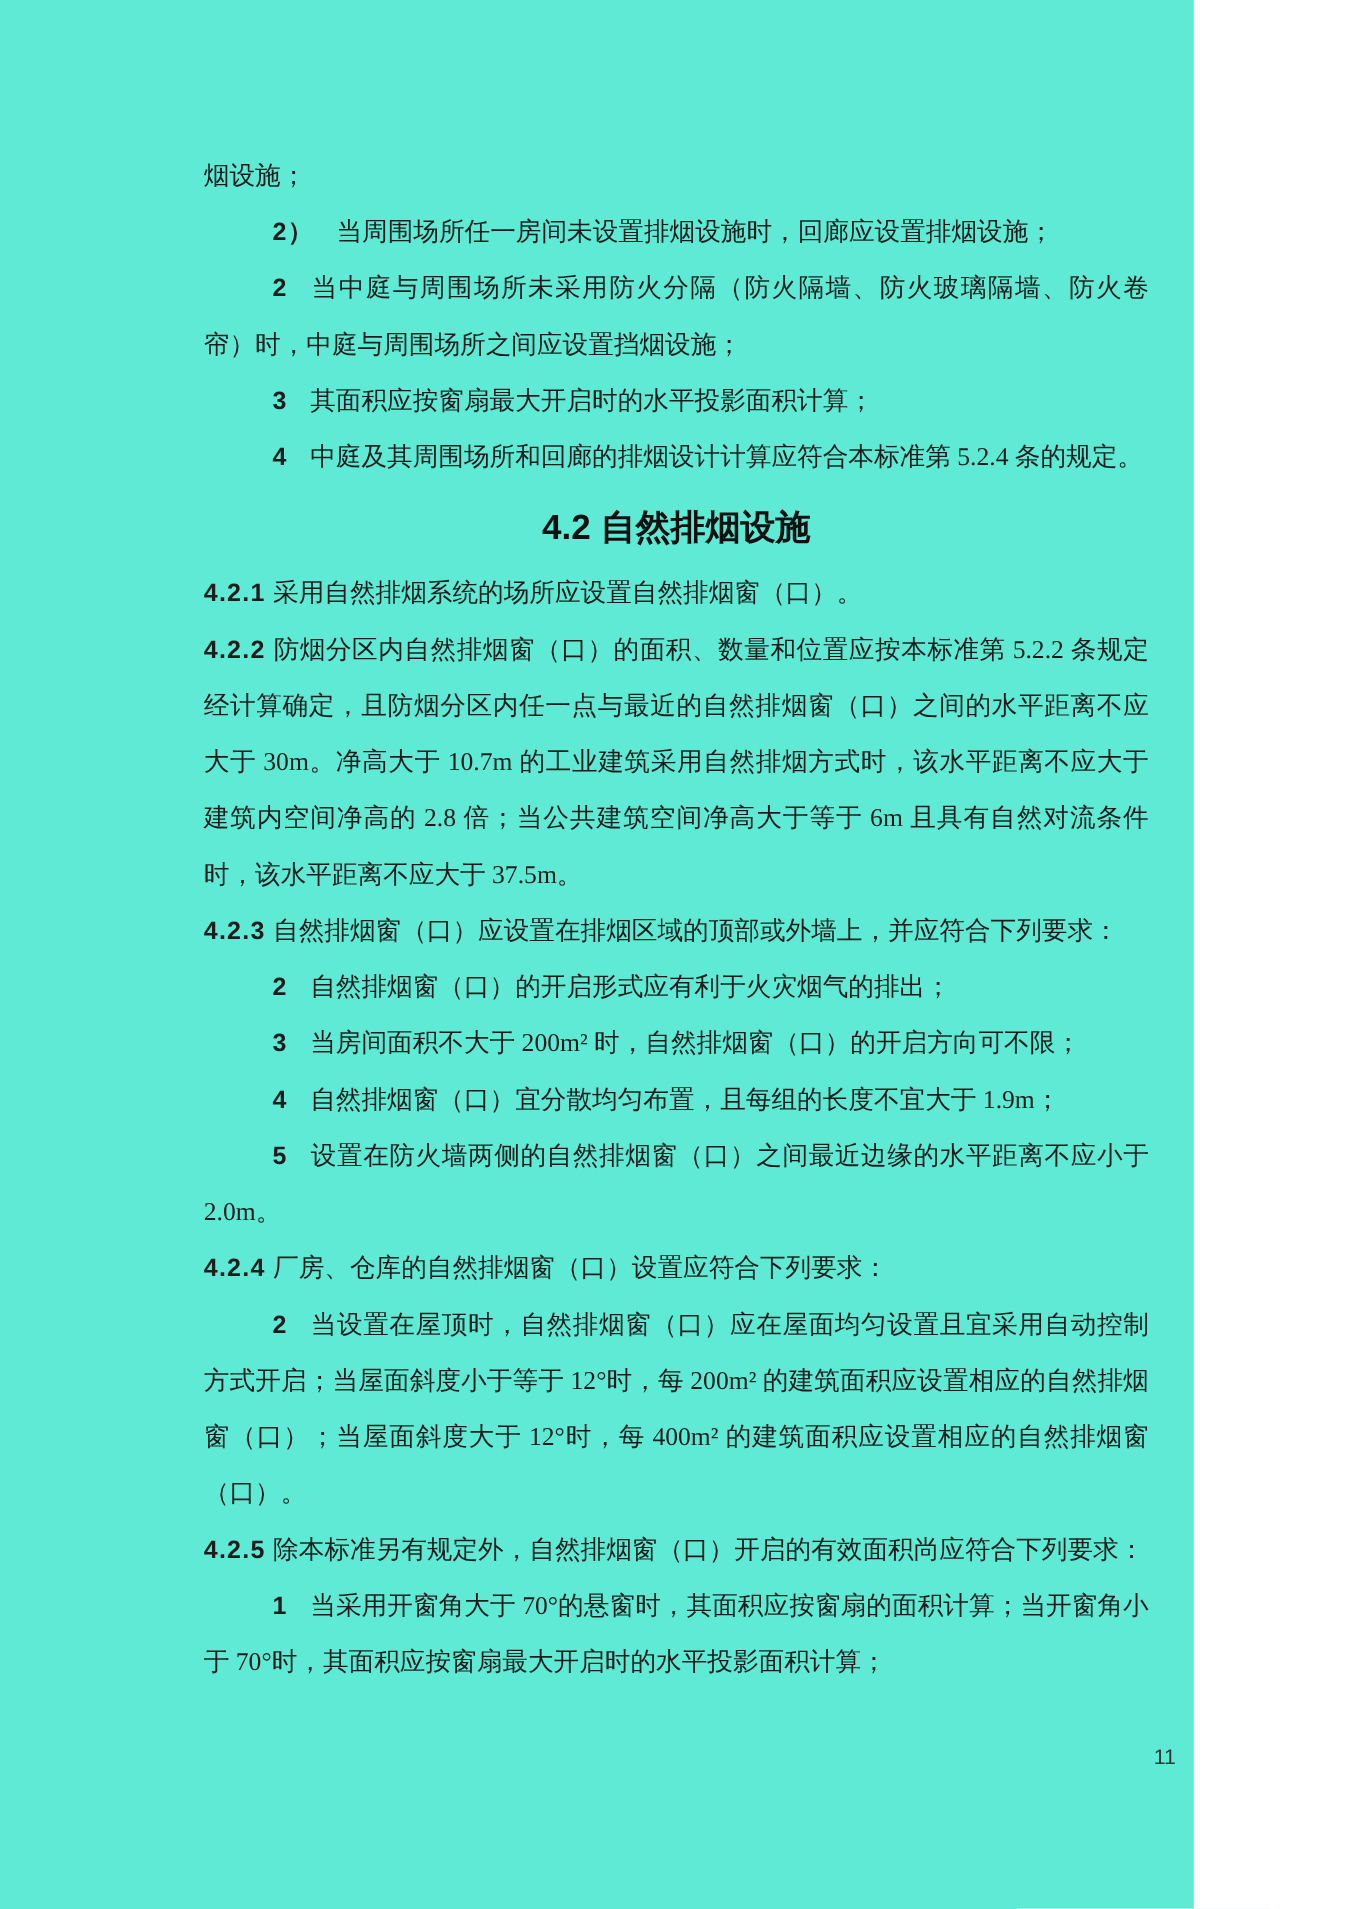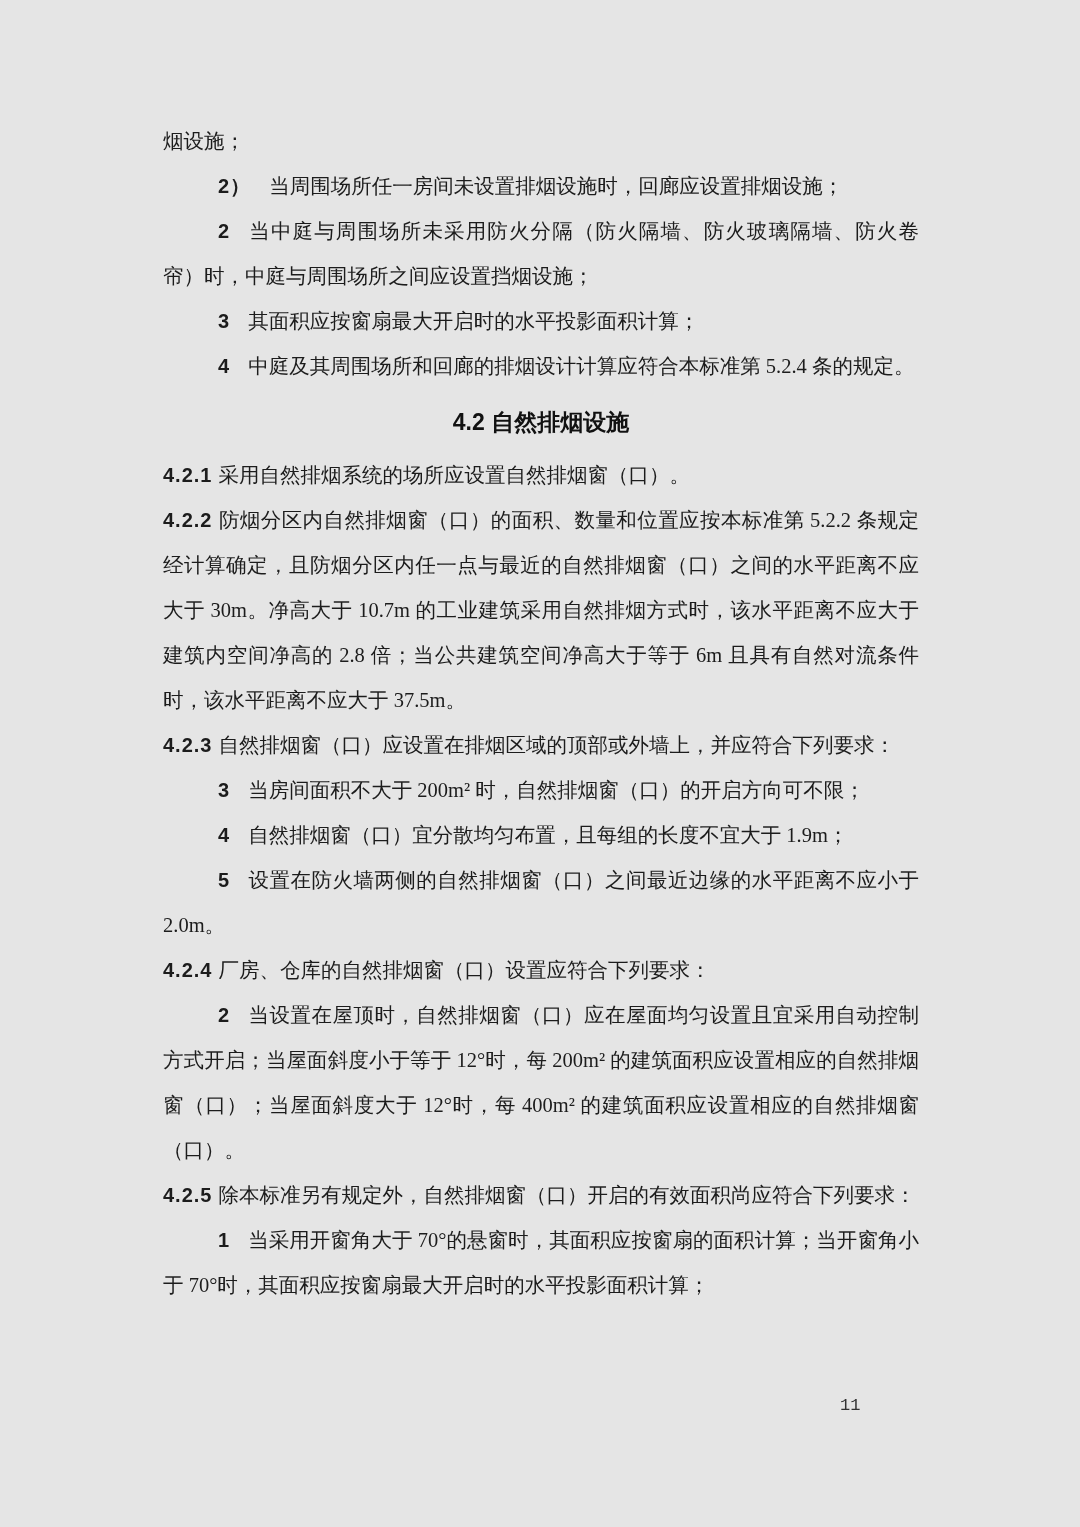--- a/index.html
+++ b/index.html
@@ -2,23 +2,23 @@
 <html><head>
 <meta charset="utf-8">
 <style>
   html, body {
     margin: 0;
     padding: 0;
     background: #ffffff;
   }
   .page {
     position: relative;
-    width: 1080px;
+    width: 955px;
     height: 1527px;
-    background: #e5e5e5;
+    background: #5eead4;
     overflow: hidden;
     font-family: "Liberation Serif", "DejaVu Serif", serif;
     color: #1c1c1c;
   }
   .content {
     position: absolute;
     left: 163px;
     top: 119px;
     width: 756px;
     font-size: 20.5px;
@@ -40,49 +40,50 @@
     letter-spacing: 1px;
   }
   .para.sub .num {
     margin-right: 18px;
   }
   .heading {
     margin: 10px 0 8px 0;
     text-align: center;
     font-family: "Liberation Sans", "DejaVu Sans", sans-serif;
     font-weight: 700;
-    font-size: 23px;
+    font-size: 28px;
     line-height: 46px;
     color: #111111;
     text-indent: 0;
   }
   .page-number {
     position: absolute;
-    left: 840px;
+    left: 923px;
     top: 1395px;
     font-size: 17px;
     line-height: 22px;
     color: #333333;
-    font-family: Liberation Mono, monospace;
+    font-family: Liberation Sans, sans-serif;
   }
 </style>
 </head>
 <body>
 
 <div class="page">
   <div class="content" id="content">
       <p class="para"><span>烟设施；</span></p>
       <p class="para sub"><span class="num">2）</span><span>当周围场所任一房间未设置排烟设施时，回廊应设置排烟设施；</span></p>
       <p class="para sub"><span class="num">2</span><span>当中庭与周围场所未采用防火分隔（防火隔墙、防火玻璃隔墙、防火卷帘）时，中庭与周围场所之间应设置挡烟设施；</span></p>
       <p class="para sub"><span class="num">3</span><span>其面积应按窗扇最大开启时的水平投影面积计算；</span></p>
       <p class="para sub"><span class="num">4</span><span>中庭及其周围场所和回廊的排烟设计计算应符合本标准第 5.2.4 条的规定。</span></p>
       <h2 class="heading">4.2 自然排烟设施</h2>
       <p class="para"><span class="num">4.2.1</span><span>采用自然排烟系统的场所应设置自然排烟窗（口）。</span></p>
       <p class="para"><span class="num">4.2.2</span><span>防烟分区内自然排烟窗（口）的面积、数量和位置应按本标准第 5.2.2 条规定经计算确定，且防烟分区内任一点与最近的自然排烟窗（口）之间的水平距离不应大于 30m。净高大于 10.7m 的工业建筑采用自然排烟方式时，该水平距离不应大于建筑内空间净高的 2.8 倍；当公共建筑空间净高大于等于 6m 且具有自然对流条件时，该水平距离不应大于 37.5m。</span></p>
       <p class="para"><span class="num">4.2.3</span><span>自然排烟窗（口）应设置在排烟区域的顶部或外墙上，并应符合下列要求：</span></p>
+      <p class="para sub"><span class="num">2</span><span>自然排烟窗（口）的开启形式应有利于火灾烟气的排出；</span></p>
       <p class="para sub"><span class="num">3</span><span>当房间面积不大于 200m² 时，自然排烟窗（口）的开启方向可不限；</span></p>
       <p class="para sub"><span class="num">4</span><span>自然排烟窗（口）宜分散均匀布置，且每组的长度不宜大于 1.9m；</span></p>
       <p class="para sub"><span class="num">5</span><span>设置在防火墙两侧的自然排烟窗（口）之间最近边缘的水平距离不应小于 2.0m。</span></p>
       <p class="para"><span class="num">4.2.4</span><span>厂房、仓库的自然排烟窗（口）设置应符合下列要求：</span></p>
       <p class="para sub"><span class="num">2</span><span>当设置在屋顶时，自然排烟窗（口）应在屋面均匀设置且宜采用自动控制方式开启；当屋面斜度小于等于 12°时，每 200m² 的建筑面积应设置相应的自然排烟窗（口）；当屋面斜度大于 12°时，每 400m² 的建筑面积应设置相应的自然排烟窗（口）。</span></p>
       <p class="para"><span class="num">4.2.5</span><span>除本标准另有规定外，自然排烟窗（口）开启的有效面积尚应符合下列要求：</span></p>
       <p class="para sub"><span class="num">1</span><span>当采用开窗角大于 70°的悬窗时，其面积应按窗扇的面积计算；当开窗角小于 70°时，其面积应按窗扇最大开启时的水平投影面积计算；</span></p>
     </div>
   <div class="page-number">11</div>
 </div>

